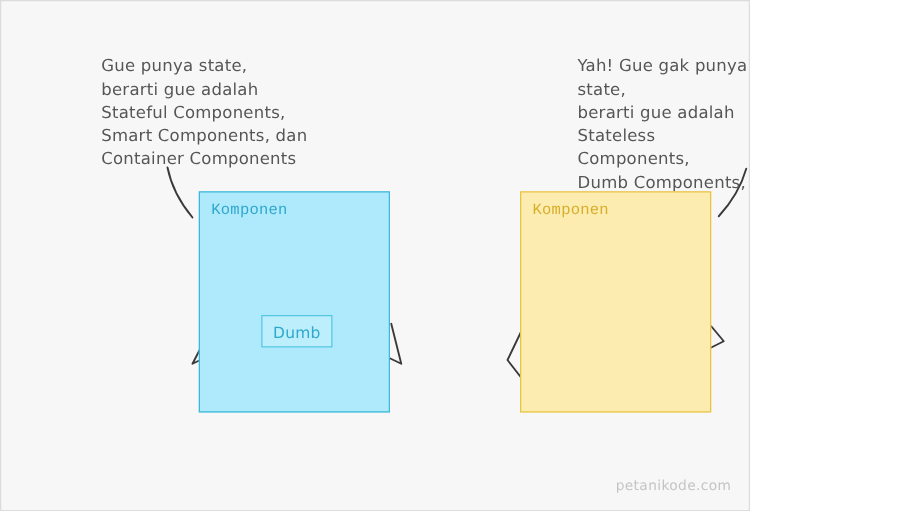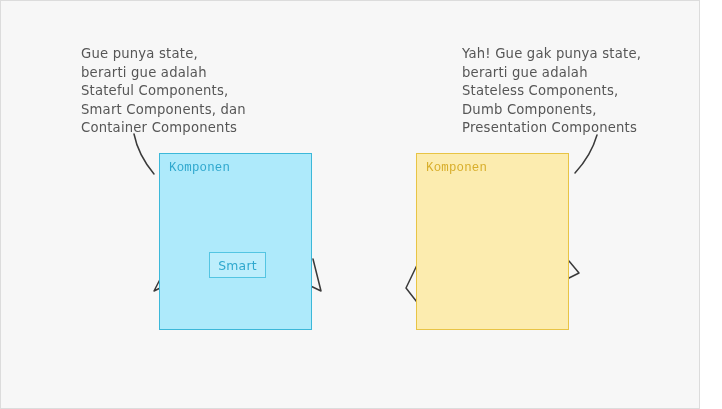--- a/index.html
+++ b/index.html
@@ -6,21 +6,21 @@
   html, body {
     margin: 0;
     padding: 0;
     background: #ffffff;
   }
   body {
     font-family: "DejaVu Sans", sans-serif;
   }
   .canvas {
     position: relative;
-    width: 700px;
+    width: 600px;
     height: 409px;
     background: #f7f7f7;
     box-sizing: border-box;
     border: 1px solid #dcdcdc;
     overflow: hidden;
   }
   .svg-layer {
     position: absolute;
     left: 0;
     top: 0;
@@ -139,21 +139,22 @@
 berarti gue adalah
 Stateless Components,
 Dumb Components,
 Presentation Components</div>
 
   <div class="box box-blue">
     <div class="box-label label-blue">Komponen</div>
   </div>
 
   <div class="box-state">
-    <div class="state-label">Smart</div>
+    <div class="state-label">Dumb</div>
   </div>
 
   <div class="box box-yellow">
     <div class="box-label label-yellow">Komponen</div>
   </div>
 
+  <div class="watermark">petanikode.com</div>
 
 </div>
 
 </body></html>

